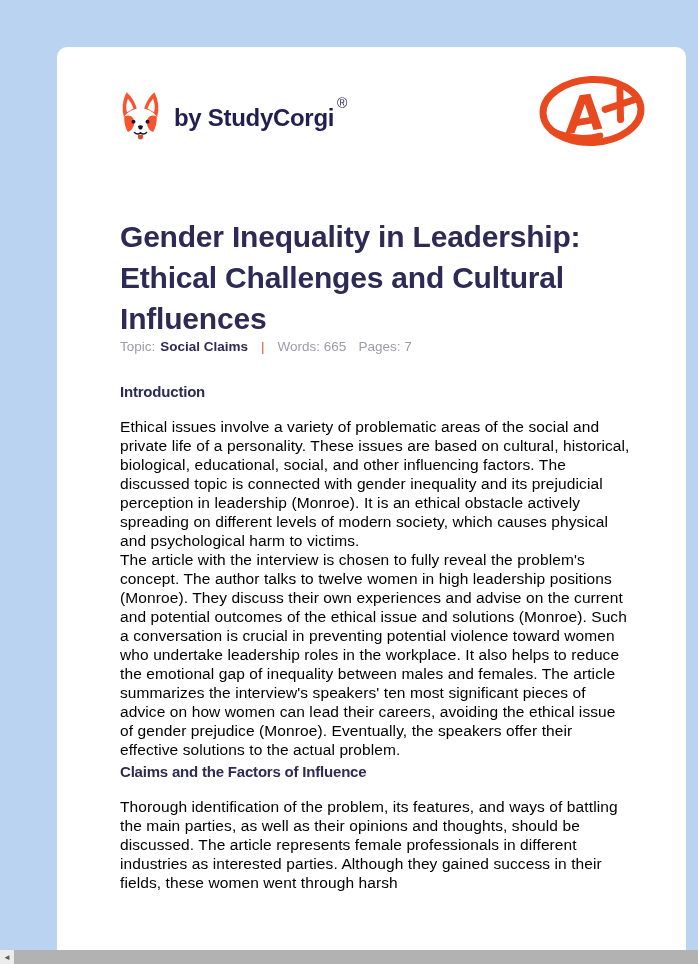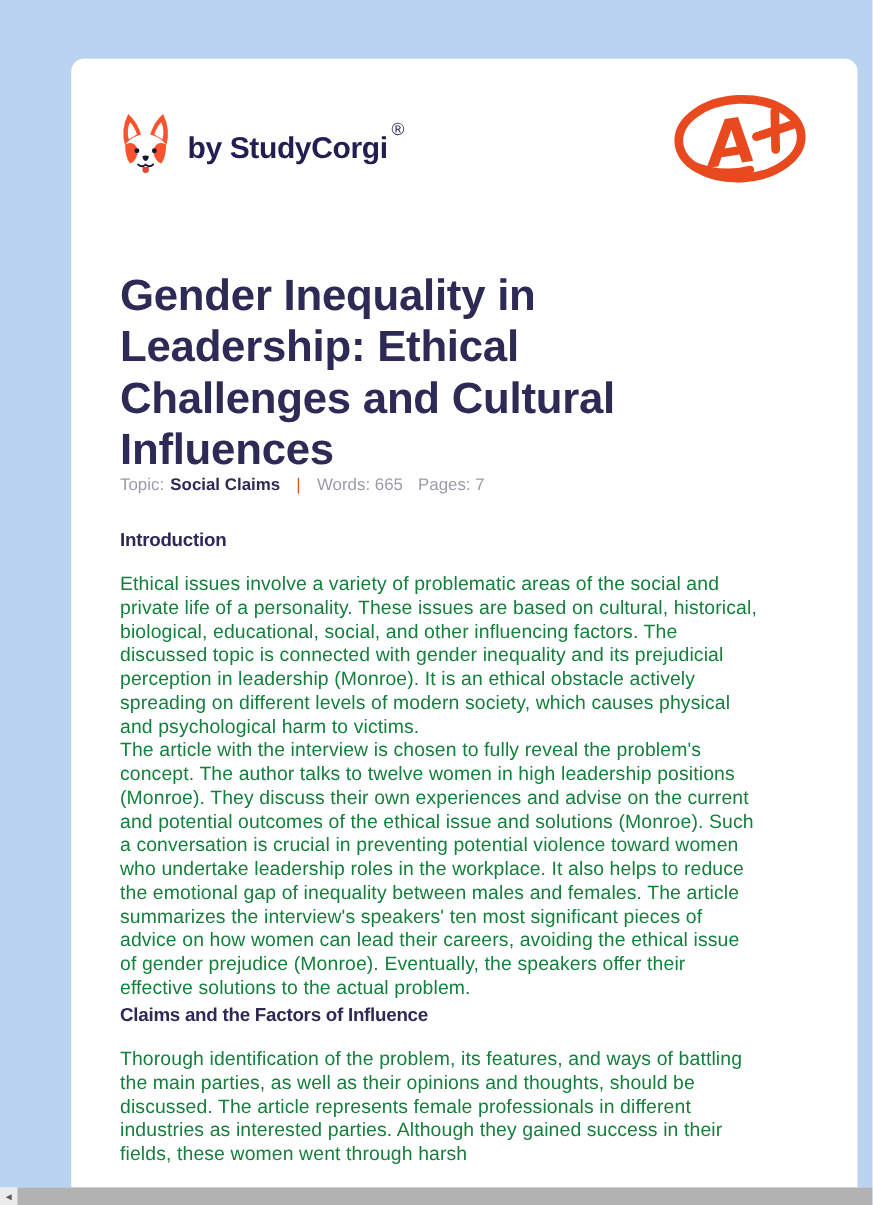--- a/index.html
+++ b/index.html
@@ -11,21 +11,21 @@
   body { background: #b9d3f1; position: relative; }
 
   .card {
     position: absolute;
     left: 57px; top: 47px;
     width: 629px; height: 940px;
     background: #ffffff;
     border-radius: 10px;
     overflow: hidden;
   }
-  .card-inner { padding: 31px 56px 0 39px; }
+  .card-inner { padding: 31px 56px 0 63px; }
 
   
   .doc-header {
     display: flex;
     align-items: center;
     justify-content: space-between;
     padding-right: 0px;
     height: 80px;
   }
   .brand-group { display: flex; align-items: center; gap: 13px; }
@@ -44,21 +44,21 @@
     position: relative;
     top: -9px;
     margin-left: 3px;
   }
   .grade-badge { width: 110px; height: 77px; margin-right: -17px; margin-top: -14px; }
 
   
   .article-title {
     margin-top: 58px;
     width: 512px;
-    font-size: 35px;
+    font-size: 30px;
     line-height: 41px;
     font-weight: 700;
     color: #2d2a55;
     letter-spacing: -0.2px;
   }
   .meta-row {
     margin-top: 0;
     display: flex;
     align-items: center;
     font-size: 13.5px;
@@ -76,21 +76,21 @@
     font-size: 15px;
     line-height: 21px;
     font-weight: 700;
     color: #2d2a55;
     letter-spacing: -0.2px;
     margin-bottom: 15px;
   }
   .section p {
     font-size: 15.5px;
     line-height: 19px;
-    color: #15803d;
+    color: #000000;
     width: 510px;
     letter-spacing: 0.1px;
   }
 
   
   .h-scrollbar {
     position: absolute;
     left: 0; bottom: 0;
     width: 698px; height: 14px;
     background: #ececec;

